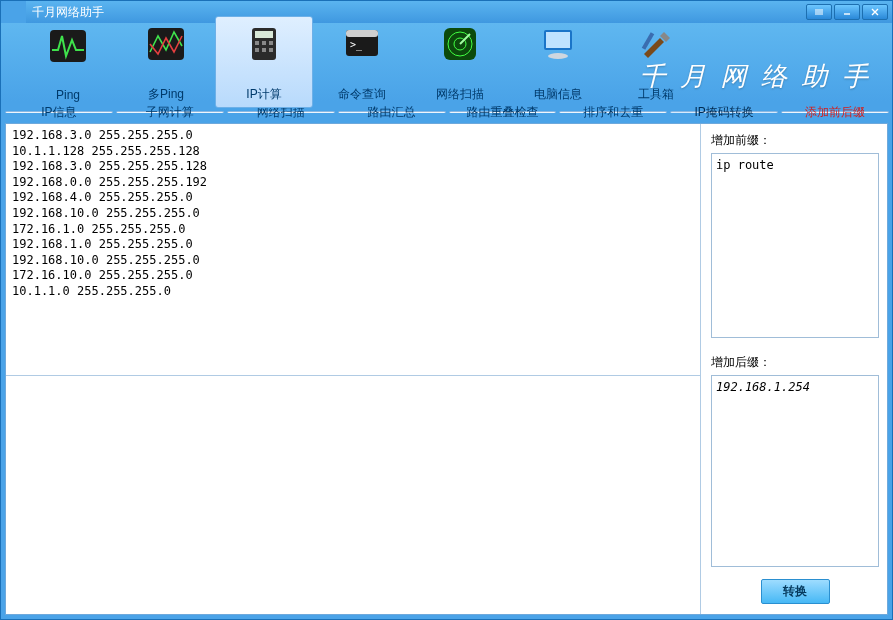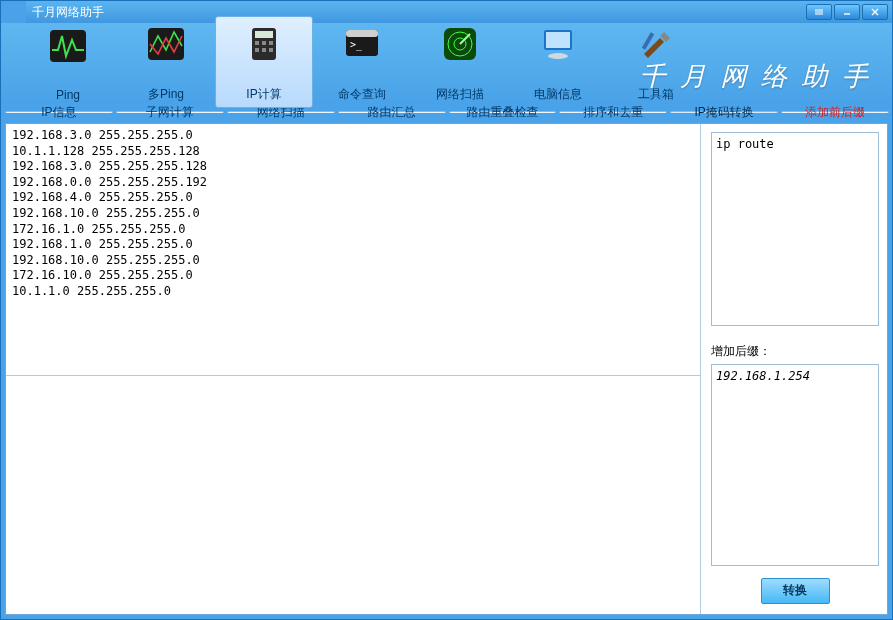--- a/index.html
+++ b/index.html
@@ -323,20 +323,21 @@
 192.168.4.0 255.255.255.0
 192.168.10.0 255.255.255.0
 172.16.1.0 255.255.255.0
 192.168.1.0 255.255.255.0
 192.168.10.0 255.255.255.0
 172.16.10.0 255.255.255.0
 10.1.1.0 255.255.255.0</div>
       <div class="text-lower"></div>
     </div>
     <div class="right-pane">
+      <div class="field-label">增加前缀：</div>
       <textarea class="field-input" style="height: 208px;">ip route</textarea>
       <div style="height:18px"></div>
       <div class="field-label">增加后缀：</div>
       <textarea class="field-input" style="height: 216px; font-style: italic;">192.168.1.254</textarea>
       <button class="btn-convert">转换</button>
     </div>
   </div>
 
 </div>
 

